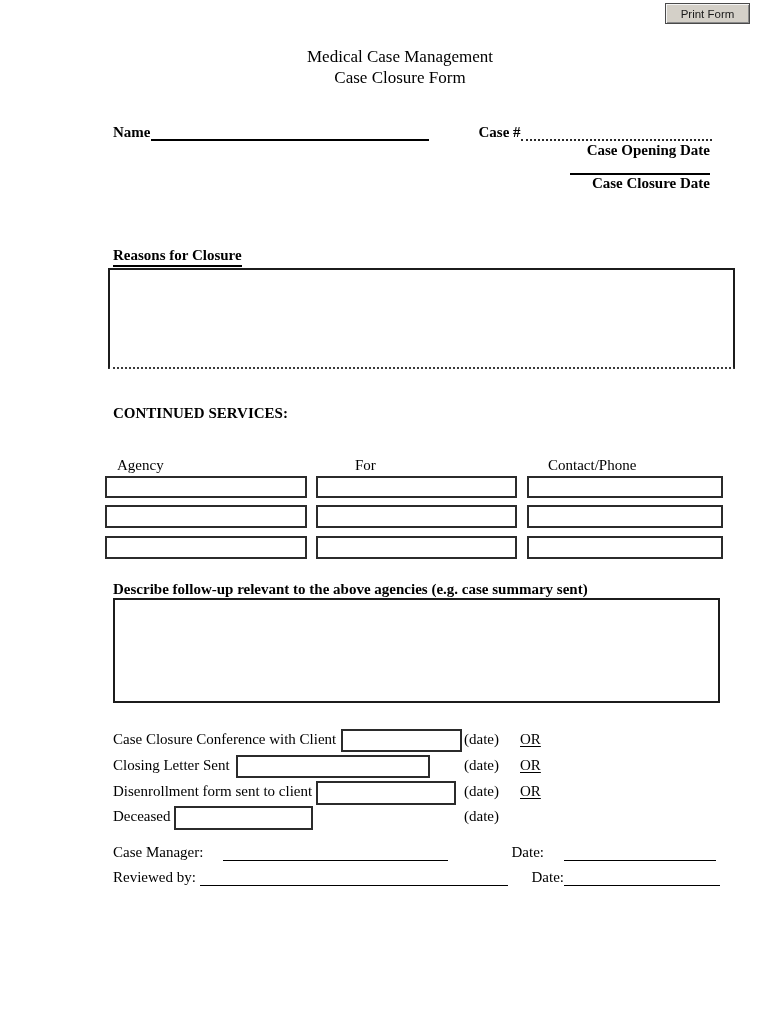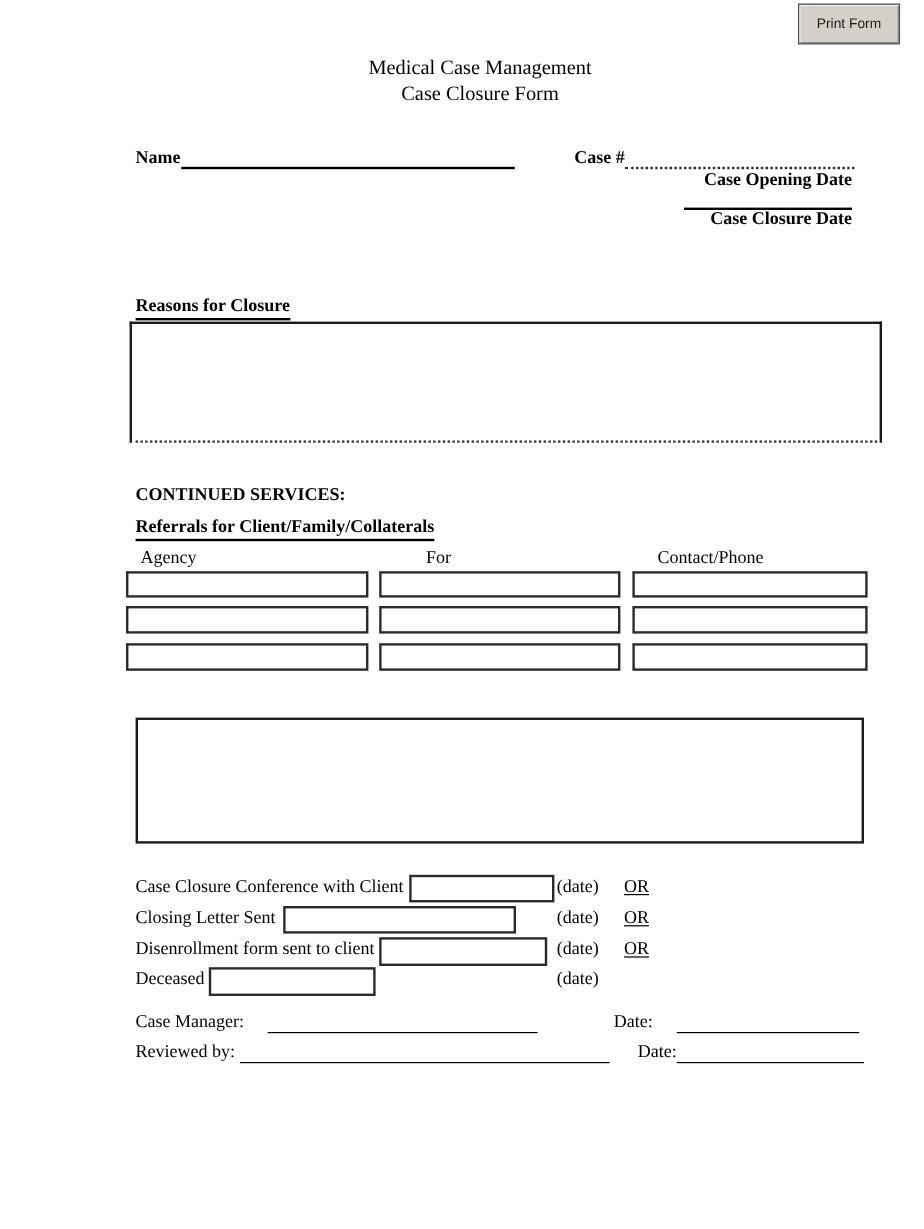--- a/index.html
+++ b/index.html
@@ -11,21 +11,21 @@
     background: #ffffff;
     font-family: "Liberation Serif", serif;
     font-size: 15px;
     color: #000;
     overflow: hidden;
   }
 
   
   .print-btn {
     position: absolute; left: 665px; top: 3px;
-    width: 85px; height: 34px;
+    width: 85px; height: 21px;
     background: #d4d0c8;
     border: 1px solid #4a4a4a;
     box-shadow: inset 1px 1px 0 #f5f5f5, inset -1px -1px 0 #8a8a8a;
     font-family: "Liberation Sans", sans-serif;
     font-size: 11.5px; color: #1a1a1a;
     text-align: center; line-height: 18px;
     cursor: pointer; padding: 0;
   }
 
   .title {
@@ -108,40 +108,40 @@
 
 
   <div class="uheading" style="left:113px; top:247px;">
     <span>Reasons for Closure</span>
   </div>
 
   <textarea class="bigbox dotted-bottom" style="left: 108px; top: 268px; width: 627px; height: 101px;"></textarea>
 
   <div class="bheading" style="left:113px; top:405px;">CONTINUED SERVICES:</div>
 
-  <div class="uheading" style="left:113px; top:431px;">
-    <span>Referrals for Client/Family/Collaterals</span>
-  </div>
 
   <span class="col-head" style="left:117px; top:457px;">Agency</span>
   <span class="col-head" style="left:355px; top:457px;">For</span>
   <span class="col-head" style="left:548px; top:457px;">Contact/Phone</span>
 
   <input class="field-box" style="left: 105px; top: 476px; width: 202px; height: 22px;">
   <input class="field-box" style="left: 316px; top: 476px; width: 201px; height: 22px;">
   <input class="field-box" style="left: 527px; top: 476px; width: 196px; height: 22px;">
 
   <input class="field-box" style="left: 105px; top: 505px; width: 202px; height: 23px;">
   <input class="field-box" style="left: 316px; top: 505px; width: 201px; height: 23px;">
   <input class="field-box" style="left: 527px; top: 505px; width: 196px; height: 23px;">
 
   <input class="field-box" style="left: 105px; top: 536px; width: 202px; height: 23px;">
   <input class="field-box" style="left: 316px; top: 536px; width: 201px; height: 23px;">
   <input class="field-box" style="left: 527px; top: 536px; width: 196px; height: 23px;">
 
+  <div class="uheading" style="left:113px; top:581px;">
+    <span>Describe follow-up relevant to the above agencies (e.g. case summary sent)</span>
+  </div>
 
   <textarea class="bigbox" style="left: 113px; top: 598px; width: 607px; height: 105px;"></textarea>
 
   <span class="opt-label" style="left:113px; top:731px;">Case Closure Conference with Client</span>
   <input class="field-box" style="left: 341px; top: 729px; width: 121px; height: 23px;">
   <span class="opt-date" style="left:464px; top:731px;">(date)</span>
   <span class="opt-or" style="left:520px; top:731px;">OR</span>
 
   <span class="opt-label" style="left:113px; top:757px;">Closing Letter Sent</span>
   <input class="field-box" style="left: 236px; top: 755px; width: 194px; height: 23px;">

